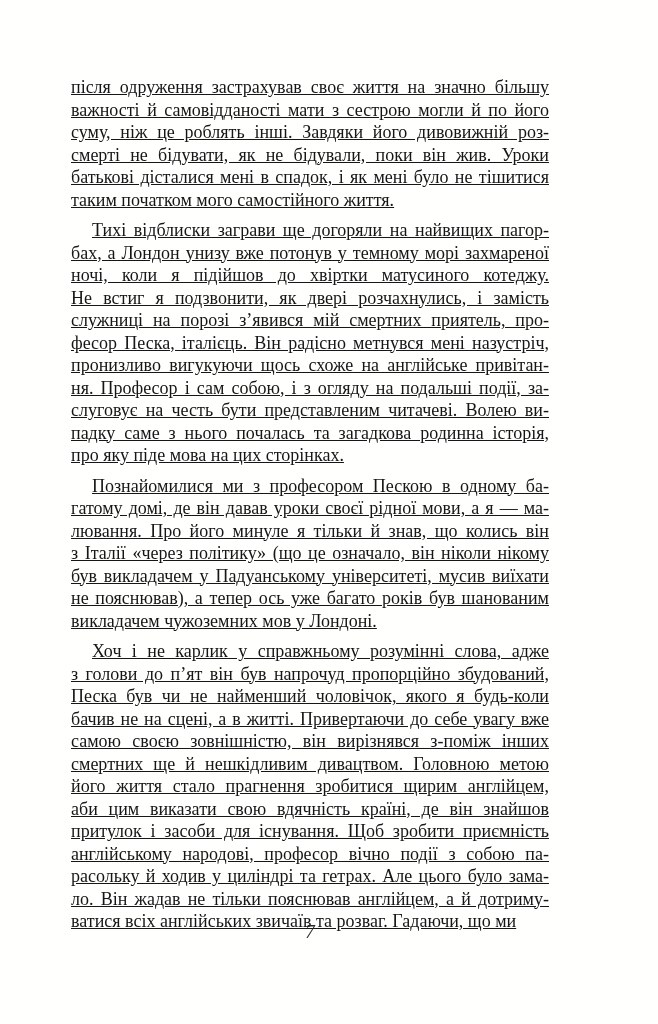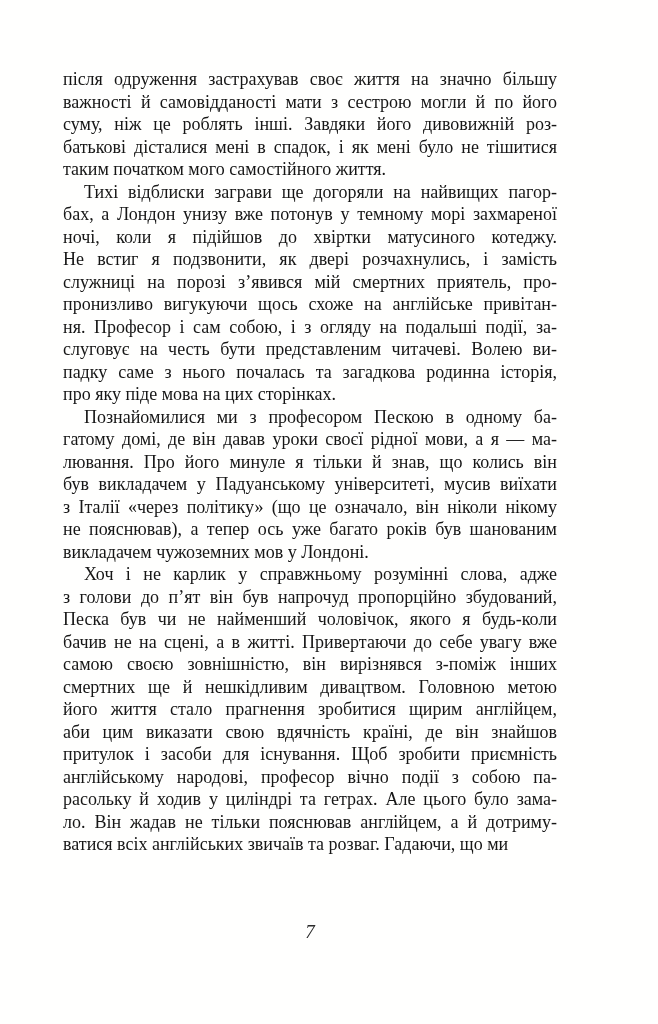--- a/index.html
+++ b/index.html
@@ -19,22 +19,23 @@
   .text-block {
     position: absolute;
     left: 63px;
     top: 68px;
     width: 494px;
     font-size: 18px;
     line-height: 22.5px;
     hyphens: none;
   }
   .paragraph {
-    margin: 0;
+    margin: 8px;
     padding: 0;
+    text-decoration: underline;
   }
   .line {
     text-align: justify;
     text-align-last: justify;
   }
   .line.last {
     text-align: right;
     text-align-last: left;
   }
   .line.indent {
@@ -54,41 +55,43 @@
 </style>
 </head>
 <body>
 
 <div class="page">
   <div class="text-block">
       <div class="paragraph">
         <div class="line">після одруження застрахував своє життя на значно більшу</div>
         <div class="line">важності й самовідданості мати з сестрою могли й по його</div>
         <div class="line">суму, ніж це роблять інші. Завдяки його дивовижній роз-</div>
+        <div class="line">смерті не бідувати, як не бідували, поки він жив. Уроки</div>
         <div class="line">батькові дісталися мені в спадок, і як мені було не тішитися</div>
         <div class="line last">таким початком мого самостійного життя.</div>
       </div>
       <div class="paragraph">
         <div class="line indent">Тихі відблиски заграви ще догоряли на найвищих пагор-</div>
         <div class="line">бах, а Лондон унизу вже потонув у темному морі захмареної</div>
         <div class="line">ночі, коли я підійшов до хвіртки матусиного котеджу.</div>
         <div class="line">Не встиг я подзвонити, як двері розчахнулись, і замість</div>
         <div class="line">служниці на порозі з’явився мій смертних приятель, про-</div>
+        <div class="line">фесор Песка, італієць. Він радісно метнувся мені назустріч,</div>
         <div class="line">пронизливо вигукуючи щось схоже на англійське привітан-</div>
         <div class="line">ня. Професор і сам собою, і з огляду на подальші події, за-</div>
         <div class="line">слуговує на честь бути представленим читачеві. Волею ви-</div>
         <div class="line">падку саме з нього почалась та загадкова родинна історія,</div>
         <div class="line last">про яку піде мова на цих сторінках.</div>
       </div>
       <div class="paragraph">
         <div class="line indent">Познайомилися ми з професором Пескою в одному ба-</div>
         <div class="line">гатому домі, де він давав уроки своєї рідної мови, а я — ма-</div>
         <div class="line">лювання. Про його минуле я тільки й знав, що колись він</div>
+        <div class="line">з Італії «через політику» (що це означало, він ніколи нікому</div>
         <div class="line">був викладачем у Падуанському університеті, мусив виїхати</div>
-        <div class="line">з Італії «через політику» (що це означало, він ніколи нікому</div>
         <div class="line">не пояснював), а тепер ось уже багато років був шанованим</div>
         <div class="line last">викладачем чужоземних мов у Лондоні.</div>
       </div>
       <div class="paragraph">
         <div class="line indent">Хоч і не карлик у справжньому розумінні слова, адже</div>
         <div class="line">з голови до п’ят він був напрочуд пропорційно збудований,</div>
         <div class="line">Песка був чи не найменший чоловічок, якого я будь-коли</div>
         <div class="line">бачив не на сцені, а в житті. Привертаючи до себе увагу вже</div>
         <div class="line">самою своєю зовнішністю, він вирізнявся з-поміж інших</div>
         <div class="line">смертних ще й нешкідливим дивацтвом. Головною метою</div>

